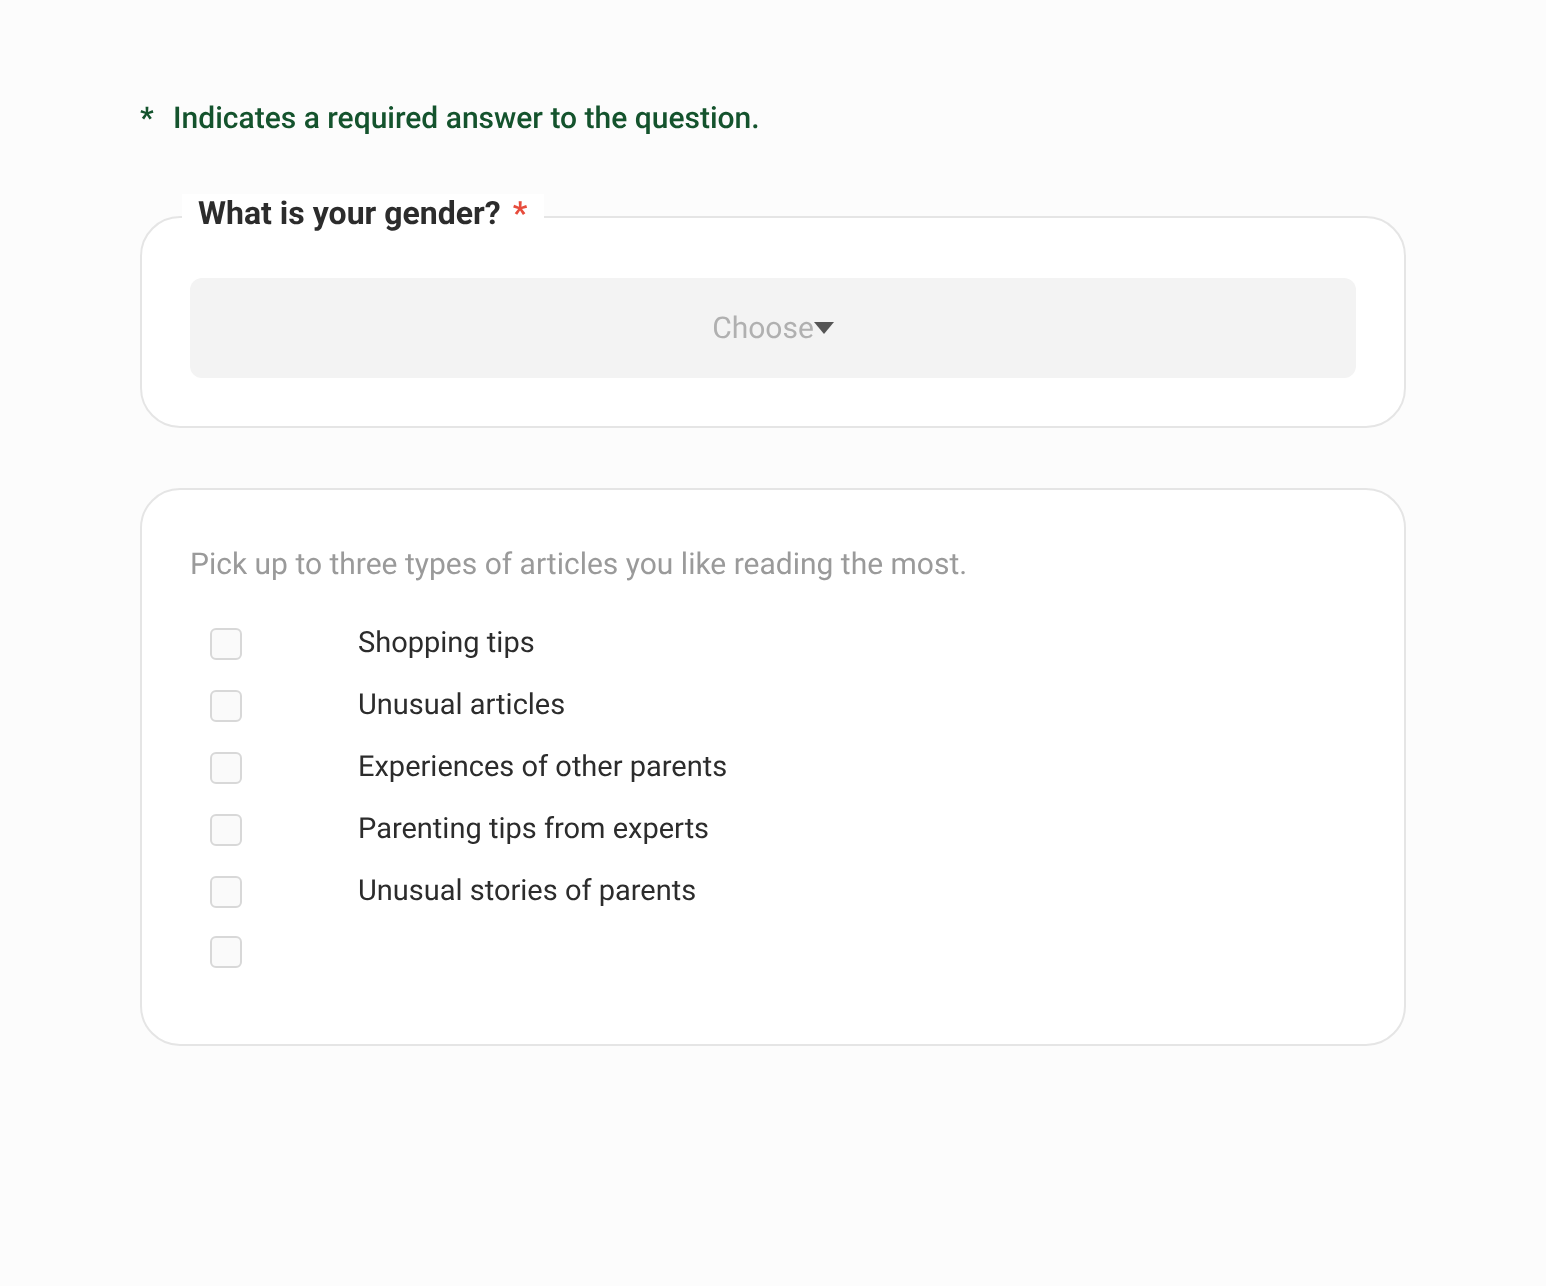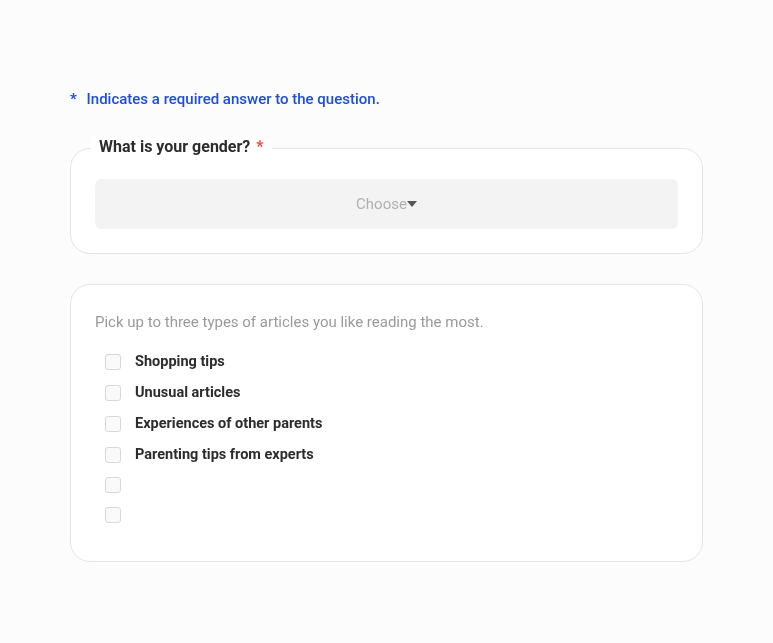--- a/index.html
+++ b/index.html
@@ -9,25 +9,24 @@
     }
     body {
       font-family: -apple-system, BlinkMacSystemFont, 'Segoe UI', Roboto, Oxygen, Ubuntu, sans-serif;
       background: #fcfcfc;
       width: 773px;
       height: 643px;
       padding: 50px 70px 30px 70px;
       color: #3a3a3a;
     }
     .required-note {
-      color: #1d4ed8;
+      color: #14532d;
       font-size: 15px;
       margin-bottom: 40px;
       font-weight: 500;
-      margin-top: 40px;
     }
     .required-note .asterisk {
       font-weight: bold;
       margin-right: 6px;
     }
     .fieldset {
       border: 1px solid #e5e5e5;
       border-radius: 20px;
       padding: 20px 24px 24px 24px;
       margin-bottom: 30px;
@@ -88,22 +87,23 @@
       width: 16px;
       height: 16px;
       border: 1.5px solid #d8d8d8;
       border-radius: 3px;
       margin-right: 14px;
       background: #fafafa;
       flex-shrink: 0;
     }
     .checkbox-label {
       font-size: 14.5px;
-      font-weight: 700;
+      font-weight: 400;
       color: #2c2c2c;
+      margin-left: 44px;
     }
   </style>
 </head>
 <body>
 
 <div class="required-note">
   <span class="asterisk">*</span>
   <span>Indicates a required answer to the question.</span>
 </div>
 
@@ -132,18 +132,19 @@
     <li class="checkbox-item">
       <span class="checkbox-box"></span>
       <span class="checkbox-label">Experiences of other parents</span>
     </li>
     <li class="checkbox-item">
       <span class="checkbox-box"></span>
       <span class="checkbox-label">Parenting tips from experts</span>
     </li>
     <li class="checkbox-item">
       <span class="checkbox-box"></span>
+      <span class="checkbox-label">Unusual stories of parents</span>
     </li>
     <li class="checkbox-item">
       <span class="checkbox-box"></span>
     </li>
   </ul>
 </div>
 
 </body></html>

